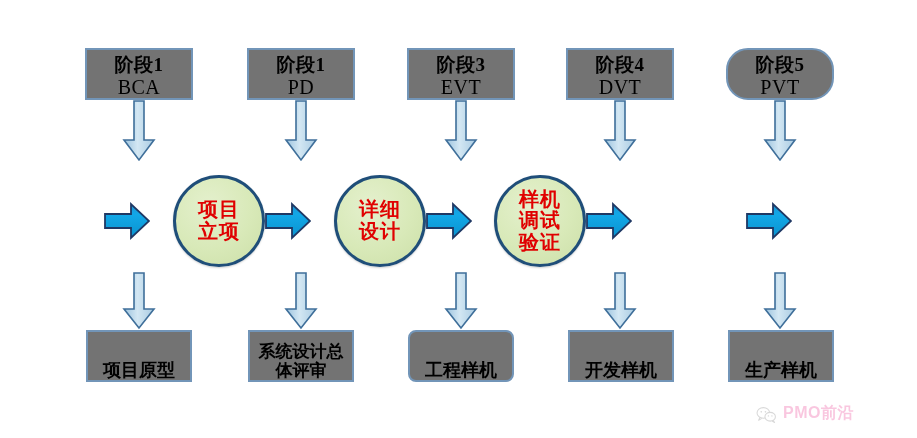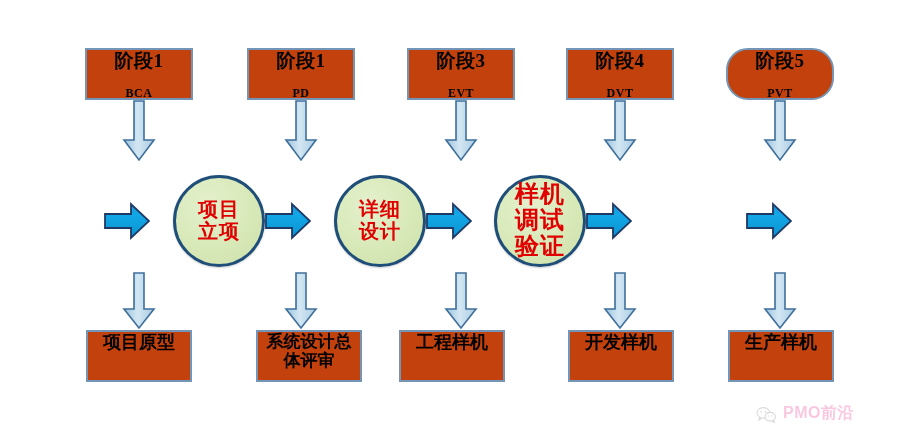--- a/index.html
+++ b/index.html
@@ -9,33 +9,33 @@
     font-family:"Liberation Serif","DejaVu Serif",serif;
     overflow:hidden;
     position:relative;
   }
   #stage{position:absolute;left:0;top:0;width:917px;height:438px;}
 
   
   .box{
     position:absolute;
     box-sizing:border-box;
-    background:#c2410c;
+    background:#737373;
     border:2px solid #7295b8;
     display:flex;
-    align-items:flex-start;
+    align-items:flex-end;
     justify-content:center;
     text-align:center;
     color:#000000;
     line-height:1.12;
   }
   .box .l1,.box .l2{display:block;white-space:nowrap;}
   .box-top{width:108px;height:52px;top:48px;}
   .box-top .l1{font-size:19px;font-weight:700;letter-spacing:.5px;}
-  .box-top .l2{font-size:12px;font-weight:700;font-family:"Liberation Serif",serif;letter-spacing:.5px;margin-top:16px;}
+  .box-top .l2{font-size:20px;font-weight:400;font-family:"Liberation Serif",serif;letter-spacing:.5px;}
   .box-bot{width:106px;height:52px;top:330px;}
   .box-bot .l1{font-size:18px;font-weight:700;}
   .box-bot .l2{font-size:18px;font-weight:700;}
   .box-bot.two .l1,.box-bot.two .l2{font-size:17px;}
 
   
   .circle{
     position:absolute;
     width:92px;height:92px;
     top:175px;
@@ -45,21 +45,21 @@
     background:radial-gradient(circle at 38% 32%, #e4f0cd 0%, #d8e9b8 55%, #ccdfa8 100%);
     display:flex;align-items:center;justify-content:center;
     text-align:center;
     color:#e00000;
     font-weight:700;
     line-height:1.08;
     box-shadow:0 1px 2px rgba(0,0,0,.18);
   }
   .circle span{display:block;white-space:nowrap;}
   .circle.r2 span{font-size:20px;letter-spacing:1px;}
-  .circle.r3 span{font-size:24px;letter-spacing:1px;}
+  .circle.r3 span{font-size:20px;letter-spacing:1px;}
 
   
   .harrow{position:absolute;top:198px;width:46px;height:46px;}
   .harrow svg{display:block;width:46px;height:46px;}
 
   
   .varrow{position:absolute;width:34px;}
   .varrow svg{display:block;width:34px;}
   .varrow-top{top:100px;height:62px;}
   .varrow-bot{top:272px;height:58px;}
@@ -223,27 +223,27 @@
     <svg viewBox="0 0 34 58" preserveAspectRatio="none">
       <path d="M12,1 L22,1 L22,37 L32,37 L17,56 L2,37 L12,37 Z" fill="url(#dg1)" stroke="#3f6f9a" stroke-width="1.6"></path>
     </svg>
   </div>
 
   <div class="box box-bot" style="left:86px;">
     <div>
       <span class="l1">项目原型</span>
     </div>
   </div>
-  <div class="box box-bot two" style="left:256px;">
+  <div class="box box-bot two" style="left:248px;">
     <div>
       <span class="l1">系统设计总</span>
       <span class="l2">体评审</span>
     </div>
   </div>
-  <div class="box box-bot" style="left:399px;">
+  <div class="box box-bot" style="left:408px;border-radius:8px;">
     <div>
       <span class="l1">工程样机</span>
     </div>
   </div>
   <div class="box box-bot" style="left:568px;">
     <div>
       <span class="l1">开发样机</span>
     </div>
   </div>
   <div class="box box-bot" style="left:728px;">

